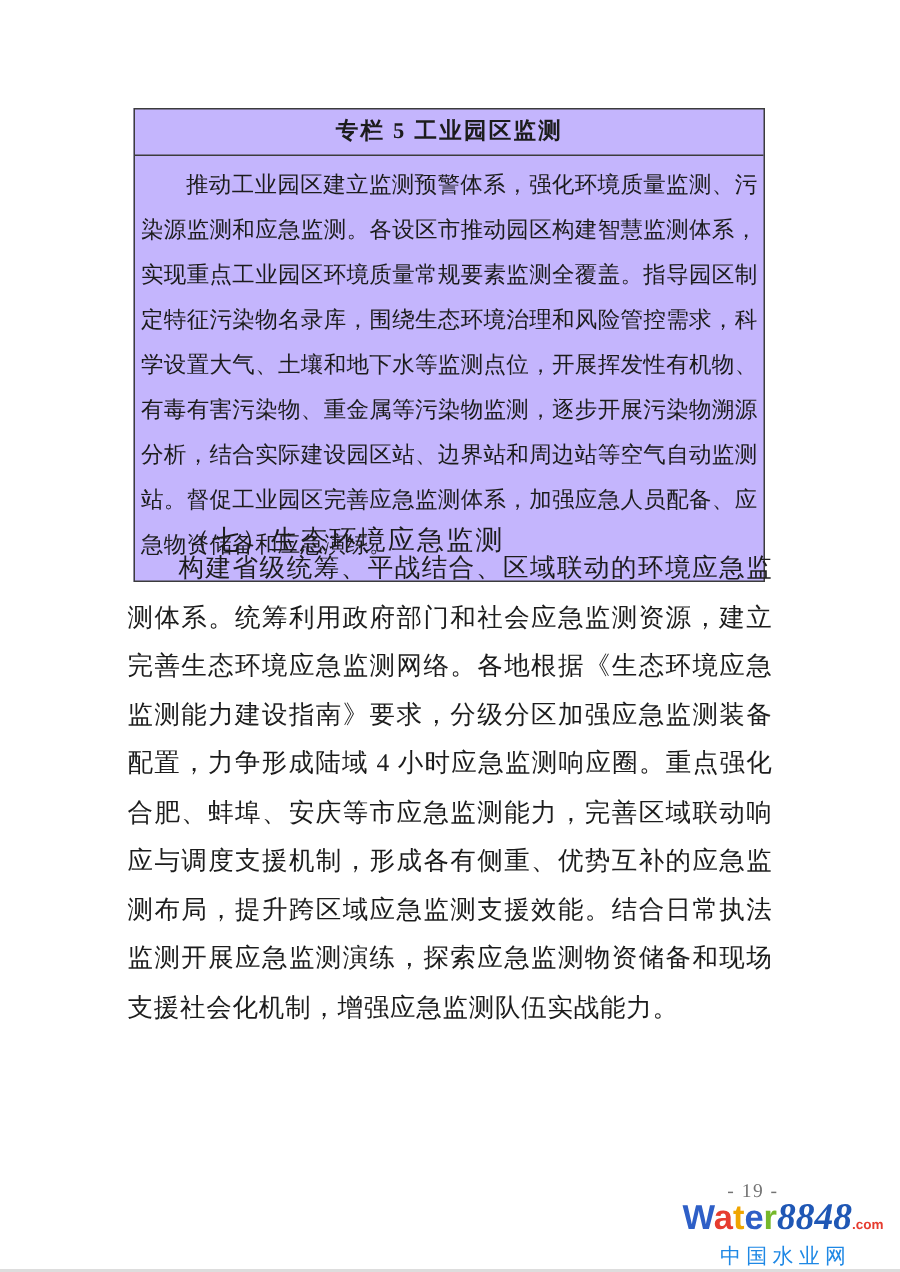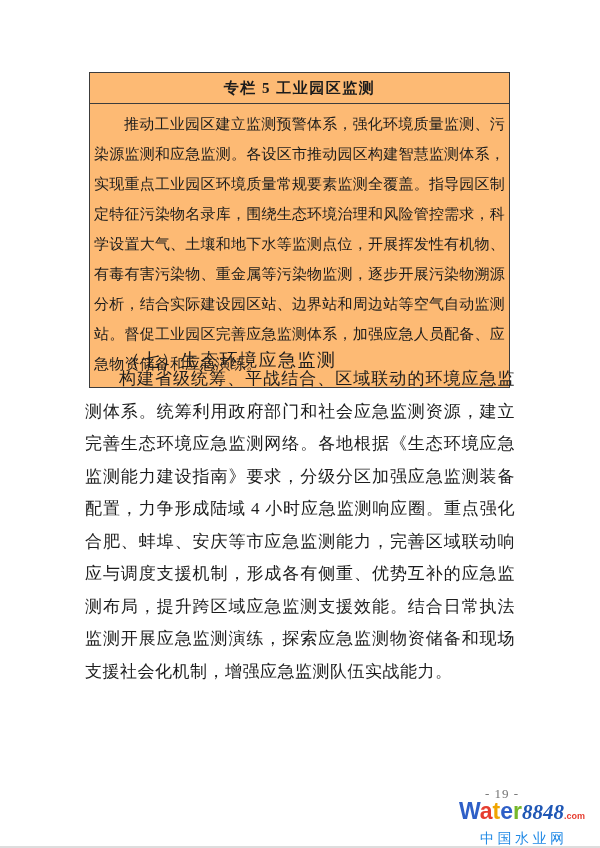--- a/index.html
+++ b/index.html
@@ -10,21 +10,21 @@
     font-family:"Liberation Serif", serif;
     color:#1c1c1c;
     overflow:hidden;
   }
   .page { position:absolute; inset:0; }
 
   
   .callout-box {
     position:absolute; left:89px; top:72px; width:419px;
     border:1px solid #3c3c3c;
-    background:#fdba74;
+    background:#c4b5fd;
   }
   .box-title {
     height:30px; line-height:30px;
     text-align:center;
     font-weight:bold;
     font-size:15px;
     letter-spacing:1.5px;
     border-bottom:1px solid #3c3c3c;
   }
   .box-body {
@@ -68,21 +68,21 @@
     font-family:"Liberation Sans", sans-serif;
     font-weight:bold;
     font-size:23px;
     line-height:25px;
     white-space:nowrap;
   }
   .brand-number {
     font-family:"Liberation Serif", serif;
     font-style:italic;
     font-weight:bold;
-    font-size:21px;
+    font-size:25px;
   }
   .brand-tld {
     font-size:9px;
     font-weight:bold;
     font-family:"Liberation Sans", sans-serif;
   }
   .site-name {
     font-size:14px;
     font-weight:normal;
     line-height:18px;

